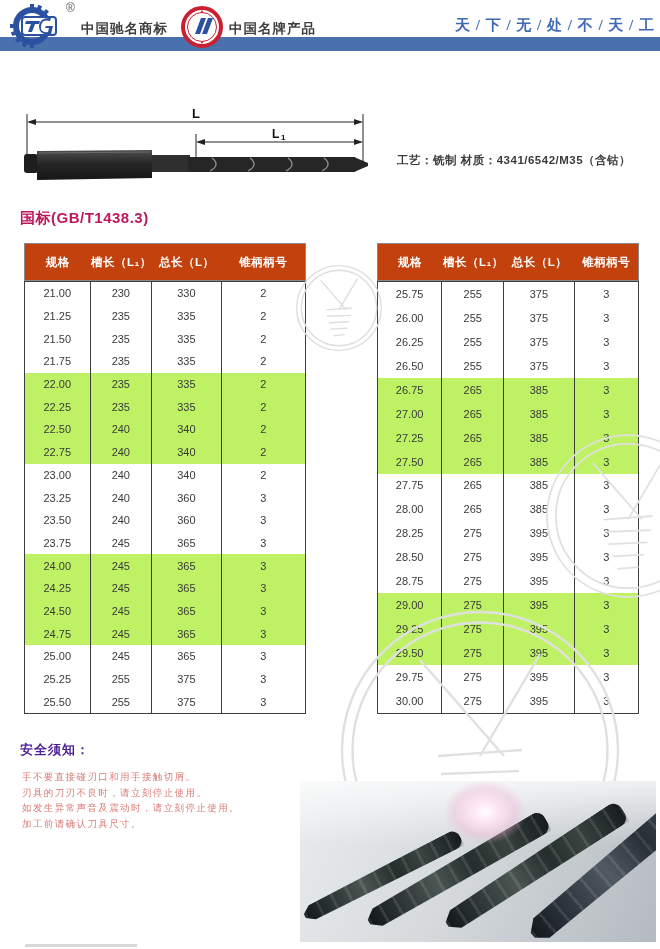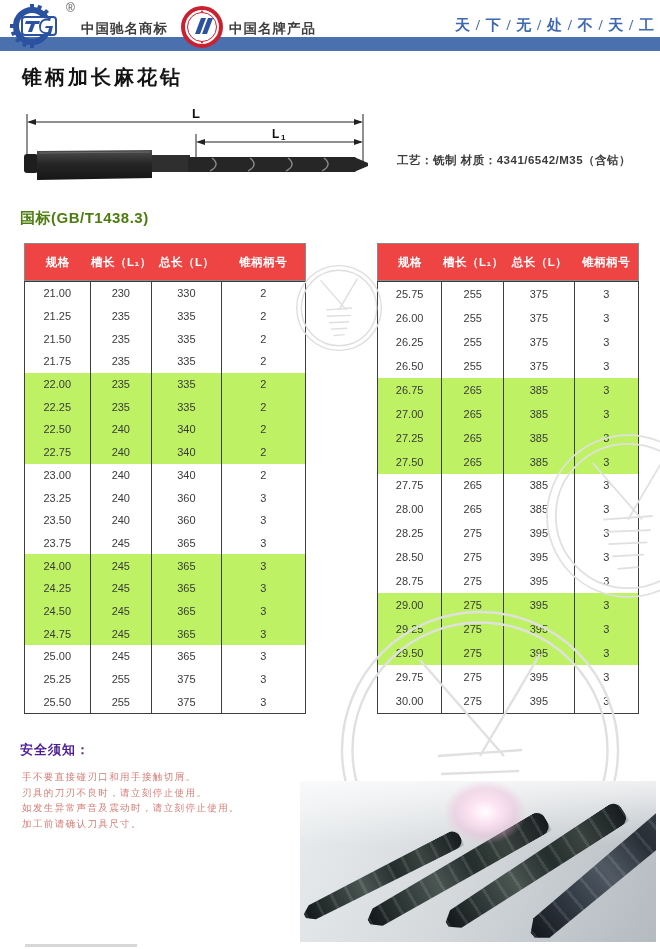--- a/index.html
+++ b/index.html
@@ -11,31 +11,31 @@
   .gear-logo{position:absolute;left:6px;top:4px;width:60px;height:44px;}
   .reg-mark{position:absolute;left:66px;top:1px;font-size:12px;color:#5a5a5a;}
   .hdr-label{position:absolute;top:20px;font-size:13.5px;font-weight:bold;color:#3f3f3f;letter-spacing:1px;}
   .hdr-label.trademark{left:81px;}
   .hdr-label.brand{left:229px;}
   .badge{position:absolute;left:181px;top:6px;width:42px;height:42px;}
   .slogan{position:absolute;right:5px;top:16px;font-size:15px;font-weight:bold;color:#3f6ab3;letter-spacing:1px;font-family:Liberation Serif, serif;}
 
   
   .page-title{position:absolute;left:22px;top:64px;font-size:20px;font-weight:bold;color:#141414;letter-spacing:3px;}
-  .standard-heading{position:absolute;left:20px;top:209px;font-size:15px;font-weight:bold;color:#4d7c0f;letter-spacing:.5px;}
+  .standard-heading{position:absolute;left:20px;top:209px;font-size:15px;font-weight:bold;color:#be185d;letter-spacing:.5px;}
 
   
   .diagram{position:absolute;left:16px;top:106px;width:372px;height:92px;}
   .process-note{position:absolute;left:397px;top:153px;font-size:11.5px;font-weight:bold;color:#3c3c3c;letter-spacing:.5px;}
 
   
   .spec-table{position:absolute;top:243px;}
   .spec-table.left{left:24px;width:282px;}
   .spec-table.right{left:377px;width:262px;}
-  .thead{display:grid;height:38px;background:#ef4444;color:#ffffff;
+  .thead{display:grid;height:38px;background:#c2410c;color:#ffffff;
          align-items:center;text-align:center;font-size:11.5px;font-weight:bold;
          border:1px solid #8a8a8a;box-sizing:border-box;letter-spacing:.5px;}
   .spec-table.left .thead,.spec-table.left .trow{grid-template-columns:23.4% 22% 24.8% 29.8%;}
   .spec-table.right .thead,.spec-table.right .trow{grid-template-columns:24.7% 23.9% 27% 24.4%;}
   .tbody{border:1.5px solid #3e3e3e;box-sizing:border-box;background:transparent;}
   .trow{display:grid;align-items:stretch;text-align:center;font-size:11px;color:#3a3a3a;}
   .spec-table.left .trow{height:22.7px;}
   .spec-table.right .trow{height:23.95px;}
   .trow.shaded{background:#bef264;}
   .tcell{display:flex;align-items:center;justify-content:center;border-right:1px solid #3e3e3e;}
@@ -108,21 +108,20 @@
     <circle cx="21" cy="21" r="14.5" fill="none" stroke="#cb2030" stroke-width="1"></circle>
     <path d="M14 28 L20 12 L25 12 L19 28 Z" fill="#2b52a0"></path>
     <path d="M21 28 L27 12 L32 12 L26 28 Z" fill="#2b52a0"></path>
     <circle cx="21" cy="5.5" r="1" fill="#cb2030"></circle>
     <circle cx="21" cy="36.5" r="1" fill="#cb2030"></circle>
   </svg>
   <div class="hdr-label brand">中国名牌产品</div>
 
   <div class="slogan">天 / 下 / 无 / 处 / 不 / 天 / 工</div>
 
-  <div class="page-title">锥柄加长麻花钻</div>
 
   <svg class="diagram" viewBox="0 0 372 92">
 
     <line x1="11" y1="8" x2="11" y2="50" stroke="#222" stroke-width="1"></line>
     <line x1="347" y1="8" x2="347" y2="62" stroke="#222" stroke-width="1"></line>
     <line x1="180" y1="28" x2="180" y2="54" stroke="#222" stroke-width="1"></line>
 
     <line x1="13" y1="16" x2="345" y2="16" stroke="#222" stroke-width="1.2"></line>
     <polygon points="11,16 20,13 20,19" fill="#222"></polygon>
     <polygon points="347,16 338,13 338,19" fill="#222"></polygon>

